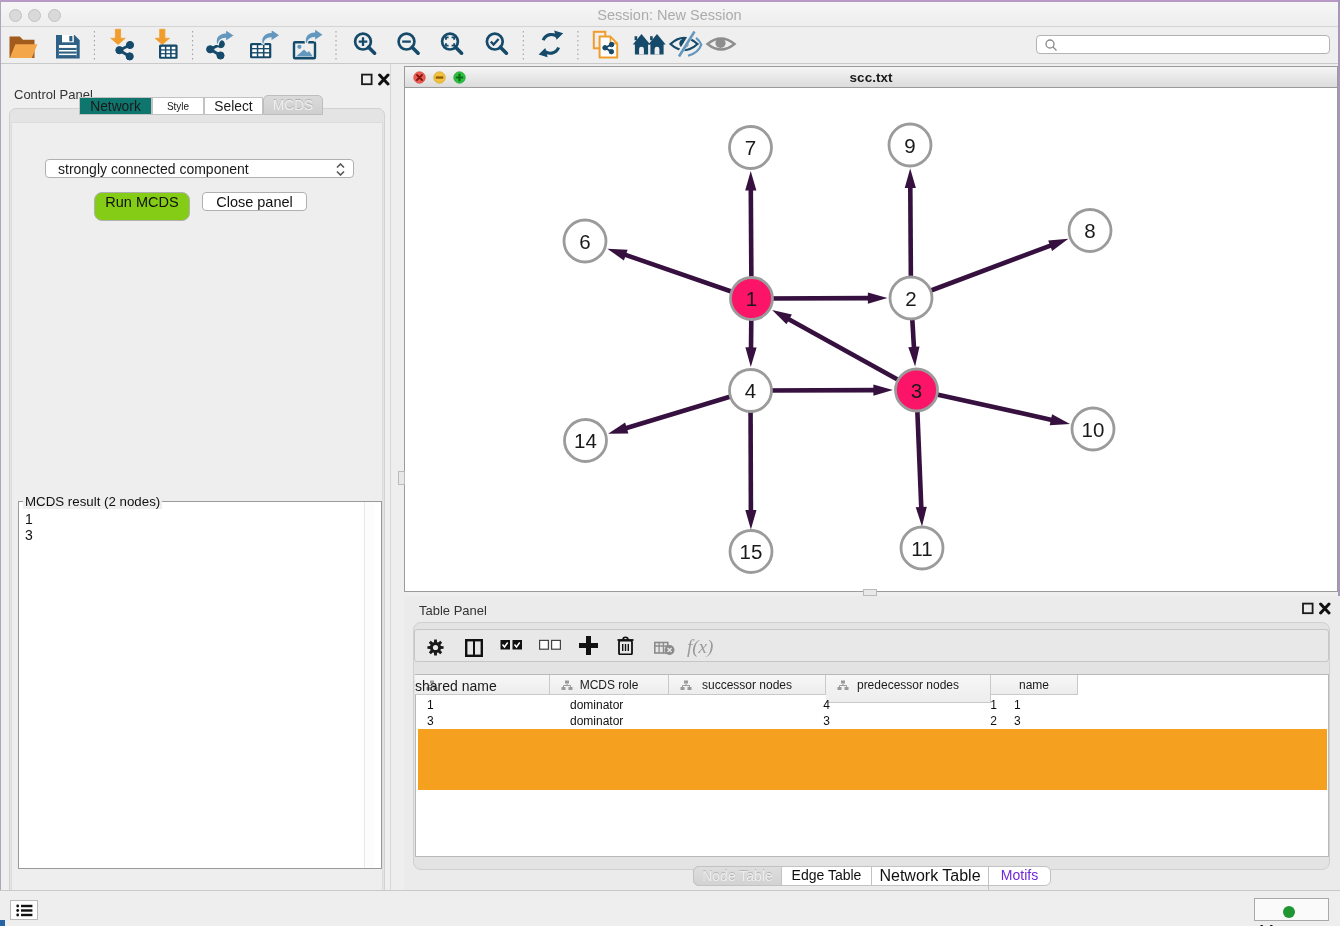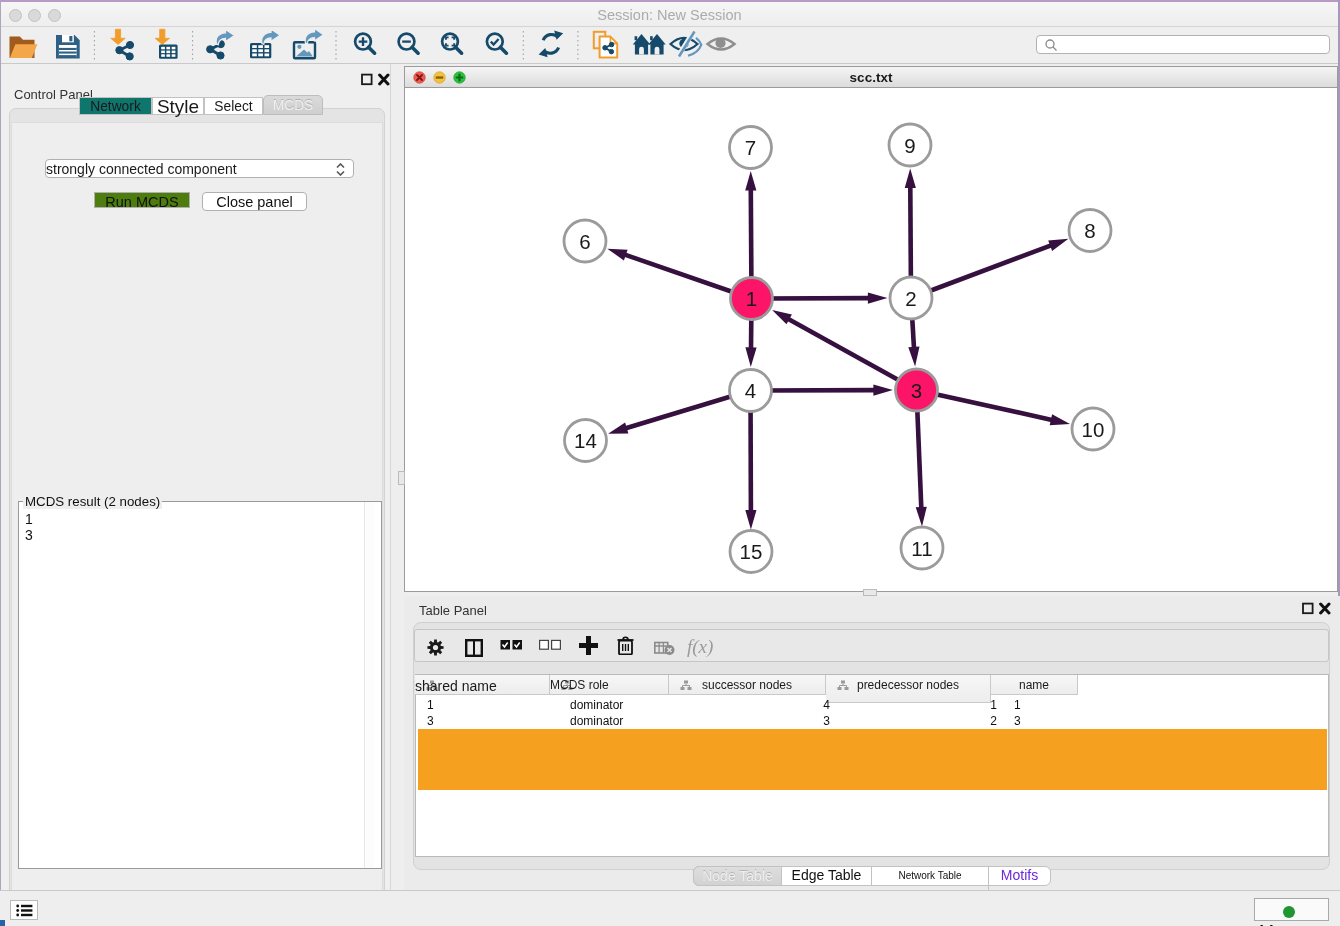--- a/index.html
+++ b/index.html
@@ -136,30 +136,30 @@
   <svg class="abs" style="left:358px;top:9px" width="32" height="14" viewBox="0 0 32 14">
     <rect x="3" y="1.6" width="9.6" height="9.6" fill="none" stroke="#1a1a1a" stroke-width="1.8"></rect>
     <path d="M20.6 2 L29 11 M29 2 L20.6 11" stroke="#111" stroke-width="3" stroke-linecap="round"></path>
   </svg>
 
   <div class="abs" style="left:8px;top:44px;width:376px;height:814px;background:#e4e4e4;border:1px solid #d2d2d2;border-radius:7px"></div>
   <div class="abs" style="left:10px;top:58px;width:372px;height:798px;background:#eeeeee;border:1px solid #dcdcdc"></div>
 
   <div class="abs" style="left:262px;top:31px;width:60px;height:20px;background:linear-gradient(#dadada,#cfcfcf);border:1px solid #bdbdbd;border-radius:5px 5px 0 0;color:#efeff0;font-size:13.8px;text-align:center;line-height:19px;text-shadow:0 -1px 0 #b0b0b0">MCDS</div>
   <div class="abs" style="left:78px;top:33px;width:73px;height:18px;background:#0f766e;border:1px solid #c2c2c2;color:#1a1a1a;font-size:13.8px;text-align:center;line-height:17px">Network</div>
-  <div class="abs" style="left:151px;top:33px;width:52px;height:18px;background:#fff;border:1px solid #c2c2c2;color:#1a1a1a;font-size:19px;text-align:center;line-height:17px">Style</div>
+  <div class="abs" style="left:151px;top:33px;width:52px;height:18px;background:#fff;border:1px solid #c2c2c2;color:#1a1a1a;font-size:10px;text-align:center;line-height:17px">Style</div>
   <div class="abs" style="left:203px;top:33px;width:59px;height:18px;background:#fff;border:1px solid #c2c2c2;color:#1a1a1a;font-size:13.8px;text-align:center;line-height:17px">Select</div>
 
-  <div class="abs" style="left:44px;top:95px;width:309px;height:19px;background:#fff;border:1px solid #b0b0b0;border-radius:4px;font-size:14px;color:#1a1a1a;line-height:18px;">strongly connected component
+  <div class="abs" style="left:44px;top:95px;width:309px;height:19px;background:#fff;border:1px solid #b0b0b0;border-radius:4px;font-size:14px;color:#1a1a1a;line-height:18px;padding-left:12px">strongly connected component
     <svg class="abs" style="right:8px;top:3px" width="9" height="13" viewBox="0 0 9 13">
         <path d="M1 4.5 L4.5 1 L8 4.5" fill="none" stroke="#555" stroke-width="1.6"></path>
         <path d="M1 8.5 L4.5 12 L8 8.5" fill="none" stroke="#555" stroke-width="1.6"></path>
       </svg>
   </div>
-  <div class="abs" style="left:93px;top:128px;width:96px;height:16px;background:#4d7c0f;border:1px solid #b0b0b0;border-radius:0;font-size:14.5px;color:#111;text-align:center;line-height:18px">Run MCDS</div>
+  <div class="abs" style="left:93px;top:128px;width:96px;height:29px;background:#84cc16;border:1px solid #b0b0b0;border-radius:8px;font-size:14.5px;color:#111;text-align:center;line-height:18px">Run MCDS</div>
   <div class="abs" style="left:201px;top:128px;width:105px;height:19px;background:#fff;border:1px solid #b0b0b0;border-radius:4px;font-size:14.5px;color:#111;text-align:center;line-height:18px">Close panel</div>
 
   <div class="abs" style="left:17px;top:437px;width:364px;height:368px;border:1px solid #9a9a9a;background:#fff"></div>
   <div class="abs" style="left:22px;top:430px;background:#eee;padding:0 2px;font-size:13.3px;color:#111">MCDS result (2 nodes)</div>
   <div class="abs" style="left:24px;top:447px;font-size:14px;color:#111;line-height:16px">1<br>3</div>
   <div class="abs" style="left:363px;top:438px;width:10px;height:366px;background:#fcfcfc;border-left:1px solid #e8e8e8"></div>
 </div>
 
 <div class="abs" id="netwin" style="left:404px;top:66px;width:934px;height:526px;background:#fff;border:1px solid #9b9b9b">
   <div class="abs" style="left:0;top:0;width:932px;height:21px;background:linear-gradient(#f5f5f5,#dcdcdc);border-bottom:1px solid #9b9b9b">
@@ -294,21 +294,21 @@
         </svg>
         <div style="position:absolute;left:0;top:3px;width:100%;text-align:left;font-size:14px;color:#1a1a1a;white-space:nowrap">shared name</div>
       </div>
       <div style="position:absolute;left:146px;top:79px;width:119px;height:20px;background:linear-gradient(#f7f7f7,#ededed);border-right:1px solid #c9c9c9;border-bottom:1px solid #c9c9c9">
         <svg width="12" height="11" viewBox="0 0 12 11" style="position:absolute;left:11px;top:5px">
           <rect x="4" y="0.5" width="4" height="3" fill="#9a9a9a"></rect>
           <rect x="0.5" y="7" width="4" height="3" fill="#9a9a9a"></rect>
           <rect x="7.5" y="7" width="4" height="3" fill="#9a9a9a"></rect>
           <path d="M6 3.5 v2 M2.5 7 v-1.5 h7 V7" stroke="#9a9a9a" fill="none"></path>
         </svg>
-        <div style="position:absolute;left:0;top:3px;width:100%;font-size:12px;color:#1a1a1a;white-space:nowrap">MCDS role</div>
+        <div style="position:absolute;left:0;top:3px;width:100%;text-align:center;font-size:12px;color:#1a1a1a;white-space:nowrap">MCDS role</div>
       </div>
       <div style="position:absolute;left:265px;top:79px;width:157px;height:20px;background:linear-gradient(#f7f7f7,#ededed);border-right:1px solid #c9c9c9;border-bottom:1px solid #c9c9c9">
         <svg width="12" height="11" viewBox="0 0 12 11" style="position:absolute;left:11px;top:5px">
           <rect x="4" y="0.5" width="4" height="3" fill="#9a9a9a"></rect>
           <rect x="0.5" y="7" width="4" height="3" fill="#9a9a9a"></rect>
           <rect x="7.5" y="7" width="4" height="3" fill="#9a9a9a"></rect>
           <path d="M6 3.5 v2 M2.5 7 v-1.5 h7 V7" stroke="#9a9a9a" fill="none"></path>
         </svg>
         <div style="position:absolute;left:0;top:3px;width:100%;text-align:center;font-size:12px;color:#1a1a1a;white-space:nowrap">successor nodes</div>
       </div>
@@ -340,21 +340,21 @@
 <span style="position:absolute;left:422px;width:160px;text-align:right">2</span>
 <span style="position:absolute;left:599px">3</span>
       </div>
     </div>
 
   <div class="abs" style="left:14px;top:133px;width:909px;height:61px;background:#f5a01e"></div>
 
   <div class="abs" style="left:289px;top:270px;width:358px;height:20px;background:#fff;border:1px solid #c2c2c2;border-radius:6px"></div>
   <div class="abs" style="left:289px;top:270px;width:89px;height:20px;background:linear-gradient(#dedede,#d2d2d2);border:1px solid #c2c2c2;border-radius:6px 0 0 6px;font-size:14px;text-align:center;line-height:19px;color:#ededee;text-shadow:0 -1px 0 #b5b5b5">Node Table</div>
   <div class="abs" style="left:378px;top:270px;width:90px;height:20px;border-right:1px solid #c2c2c2;font-size:14px;text-align:center;line-height:19px;color:#111">Edge Table</div>
-  <div class="abs" style="left:468px;top:270px;width:117px;height:24px;border-right:1px solid #c2c2c2;font-size:10px;text-align:center;line-height:19px;color:#111">Network Table</div>
+  <div class="abs" style="left:468px;top:270px;width:117px;height:24px;border-right:1px solid #c2c2c2;font-size:16px;text-align:center;line-height:19px;color:#111">Network Table</div>
   <div class="abs" style="left:585px;top:270px;width:61px;height:16px;font-size:14px;text-align:center;line-height:19px;color:#6d28d9">Motifs</div>
 </div>
 
 <div class="abs" id="statusbar" style="left:0;top:890px;width:1340px;height:36px;background:#eeeeee;border-top:1px solid #c9c9c9">
   <div class="abs" style="left:10px;top:9px;width:28px;height:20px;background:#fdfdfd;border:1px solid #b9b9b9">
     <svg style="position:absolute;left:5px;top:3px" width="17" height="13" viewBox="0 0 17 13">
       <circle cx="1.7" cy="2" r="1.4" fill="#111"></circle>
         <rect x="5" y="0.8" width="11.4" height="2.4" fill="#111"></rect>
       <circle cx="1.7" cy="6.5" r="1.4" fill="#111"></circle>
         <rect x="5" y="5.3" width="11.4" height="2.4" fill="#111"></rect>

